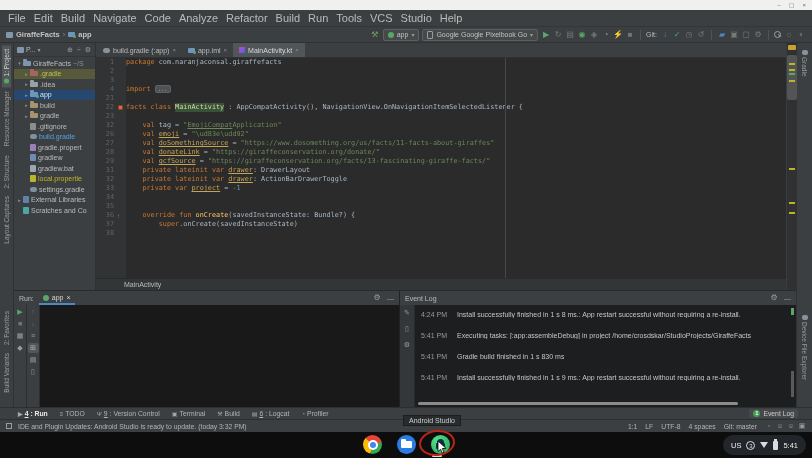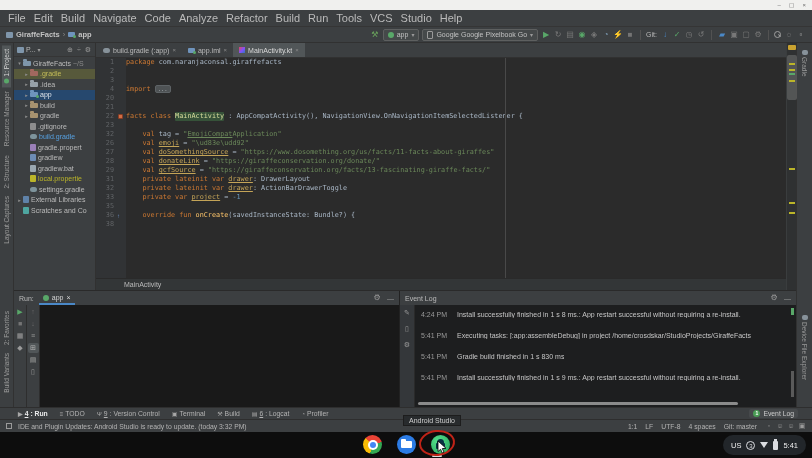--- a/index.html
+++ b/index.html
@@ -369,34 +369,35 @@
                 <span>MainActivity.kt</span>
                 <span class="x">×</span>
               </div>
             </div>
           <div class="code-area">
             <div id="code" style="position:relative">
                 <div class="cline"><span class="lnum">1</span><span class="gicon"></span><span class="c-k">package </span><span class="c-t">com.naranjaconsal.giraffefacts</span></div>
                 <div class="cline"><span class="lnum">2</span><span class="gicon"></span></div>
                 <div class="cline"><span class="lnum">3</span><span class="gicon"></span></div>
                 <div class="cline"><span class="lnum">4</span><span class="gicon"></span><span class="c-k">import </span><span class="c-fold">...</span></div>
-                <div class="cline"><span class="lnum">20</span><span class="gicon"></span></div>
                 <div class="cline"><span class="lnum">21</span><span class="gicon"></span></div>
                 <div class="cline"><span class="lnum">22</span><span class="gicon"><span class="gi-class"></span></span><span class="c-k">facts class </span><span class="c-hl">MainActivity</span><span class="c-t"> : AppCompatActivity(), NavigationView.OnNavigationItemSelectedListener {</span></div>
                 <div class="cline"><span class="lnum">23</span><span class="gicon"></span></div>
                 <div class="cline"><span class="lnum">32</span><span class="gicon"></span><span class="c-t">    </span><span class="c-k">val </span><span class="c-t">tag = </span><span class="c-s">"</span><span class="c-su">EmojiCompat</span><span class="c-s">Application"</span></div>
                 <div class="cline"><span class="lnum">26</span><span class="gicon"></span><span class="c-t">    </span><span class="c-k">val </span><span class="c-v">emoji</span><span class="c-t"> = </span><span class="c-s">"\ud83e\udd92"</span></div>
                 <div class="cline"><span class="lnum">27</span><span class="gicon"></span><span class="c-t">    </span><span class="c-k">val </span><span class="c-v">doSomethingSource</span><span class="c-t"> = </span><span class="c-s">"https://www.dosomething.org/us/facts/11-facts-about-giraffes"</span></div>
                 <div class="cline"><span class="lnum">28</span><span class="gicon"></span><span class="c-t">    </span><span class="c-k">val </span><span class="c-v">donateLink</span><span class="c-t"> = </span><span class="c-s">"https://giraffeconservation.org/donate/"</span></div>
                 <div class="cline"><span class="lnum">29</span><span class="gicon"></span><span class="c-t">    </span><span class="c-k">val </span><span class="c-v">gcfSource</span><span class="c-t"> = </span><span class="c-s">"https://giraffeconservation.org/facts/13-fascinating-giraffe-facts/"</span></div>
                 <div class="cline"><span class="lnum">31</span><span class="gicon"></span><span class="c-t">    </span><span class="c-k">private lateinit var </span><span class="c-v">drawer</span><span class="c-t">: DrawerLayout</span></div>
                 <div class="cline"><span class="lnum">32</span><span class="gicon"></span><span class="c-t">    </span><span class="c-k">private lateinit var </span><span class="c-v">drawer</span><span class="c-t">: ActionBarDrawerToggle</span></div>
                 <div class="cline"><span class="lnum">33</span><span class="gicon"></span><span class="c-t">    </span><span class="c-k">private var </span><span class="c-v">project</span><span class="c-t"> = </span><span class="c-num">-1</span></div>
+                <div class="cline"><span class="lnum">34</span><span class="gicon"></span></div>
                 <div class="cline"><span class="lnum">35</span><span class="gicon"></span></div>
                 <div class="cline"><span class="lnum">36</span><span class="gicon"><span class="gi-override">↑</span></span><span class="c-t">    </span><span class="c-k">override fun </span><span class="c-f">onCreate</span><span class="c-t">(savedInstanceState: Bundle?) {</span></div>
+                <div class="cline"><span class="lnum">37</span><span class="gicon"></span><span class="c-t">        </span><span class="c-k">super</span><span class="c-t">.onCreate(savedInstanceState)</span></div>
                 <div class="cline"><span class="lnum">38</span><span class="gicon"></span></div>
               </div>
             <div class="guide"></div>
           </div>
           <div class="ed-breadcrumb">
             <span>MainActivity</span>
           </div>
         </div>
 
         <div class="stripe">

